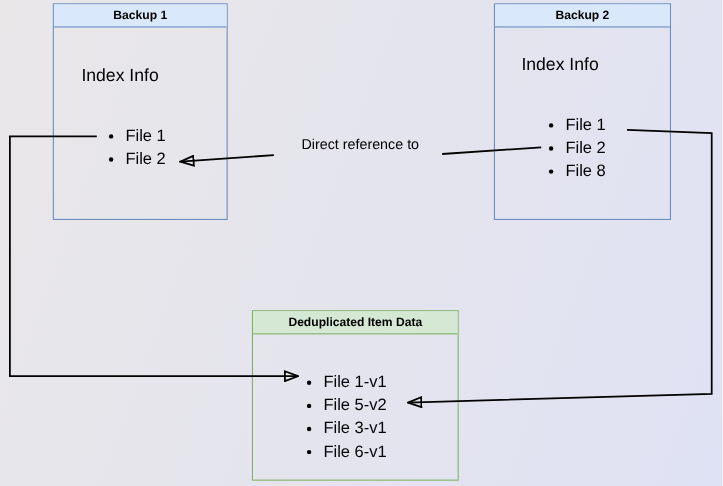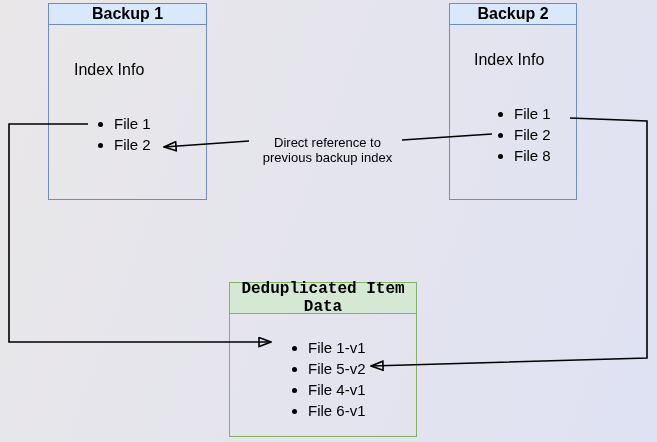--- a/index.html
+++ b/index.html
@@ -16,30 +16,30 @@
   }
   .node {
     position: absolute;
     border: 1.5px solid;
     background: transparent;
   }
   .node-header {
     width: 100%;
     border-bottom: 1.5px solid;
     font-weight: bold;
-    font-size: 16px;
+    font-size: 11px;
     text-align: center;
     display: flex;
     align-items: center;
     justify-content: center;
   }
   .blue  { border-color: #6c8ebf; }
   .blue .node-header  { background: #dae8fc; border-color: #6c8ebf; height: 21px; }
   .green { border-color: #82b366; }
-  .green .node-header { background: #d5e8d4; border-color: #82b366; height: 31px; font-family: Liberation Mono, monospace; }
+  .green .node-header { background: #d5e8d4; border-color: #82b366; height: 21px; }
 
   .body-label {
     position: absolute;
     font-size: 16px;
     white-space: nowrap;
   }
   ul.file-list {
     position: absolute;
     list-style: disc;
     padding-left: 17px;
@@ -49,21 +49,20 @@
   ul.file-list li { white-space: nowrap; }
 
   .annotation {
     position: absolute;
     left: 240px;
     top: 123px;
     width: 175px;
     font-size: 13px;
     line-height: 15px;
     text-align: center;
-    margin-top: 12px;
   }
   svg.wires {
     position: absolute;
     left: 0; top: 0;
     width: 657px; height: 442px;
     pointer-events: none;
   }
   svg.wires path { stroke: #000; stroke-width: 1.6; fill: none; }
 </style>
 </head>
@@ -73,43 +72,42 @@
 
   <div class="node blue" style="left:48px; top:3px; width:159px; height:197px;">
     <div class="node-header">Backup 1</div>
   </div>
   <div class="body-label" style="left:74px; top:61px;">Index Info</div>
   <ul class="file-list" style="left:97px; top:113px;">
       <li>File 1</li>
       <li>File 2</li>
     </ul>
 
-  <div class="node blue" style="left:449px; top:3px; width:128px; height:197px;">
+  <div class="node blue" style="left:449px; top:3px; width:161px; height:197px;">
     <div class="node-header">Backup 2</div>
   </div>
   <div class="body-label" style="left:474px; top:51px;">Index Info</div>
   <ul class="file-list" style="left:497px; top:103px;">
       <li>File 1</li>
       <li>File 2</li>
       <li>File 8</li>
     </ul>
 
   <div class="node green" style="left:229px; top:282px; width:188px; height:155px;">
     <div class="node-header">Deduplicated Item Data</div>
   </div>
-  <ul class="file-list" style="left:291px; top:337px;">
+  <ul class="file-list" style="left:277px; top:337px;">
       <li>File 1-v1</li>
       <li>File 5-v2</li>
-      <li>File 4-v1</li>
+      <li>File 3-v1</li>
       <li>File 6-v1</li>
     </ul>
 
   <div class="annotation">
     <div>Direct reference to</div>
-    <div>previous backup index</div>
   </div>
 
   <svg class="wires" viewBox="0 0 657 442">
     <defs>
       <marker id="arrow" viewBox="0 0 14 11" refX="13" refY="5.5" markerWidth="14" markerHeight="11" orient="auto" markerUnits="userSpaceOnUse">
         <path d="M 1 1 L 13 5.5 L 1 10 z" fill="#000" stroke="none"></path>
       </marker>
     </defs>
     <path d="M 88 124 L 9 124 L 9 342 L 271 342" marker-end="url(#arrow)"></path>
     <path d="M 570 118 L 647 121 L 647 358 L 371 366" marker-end="url(#arrow)"></path>

